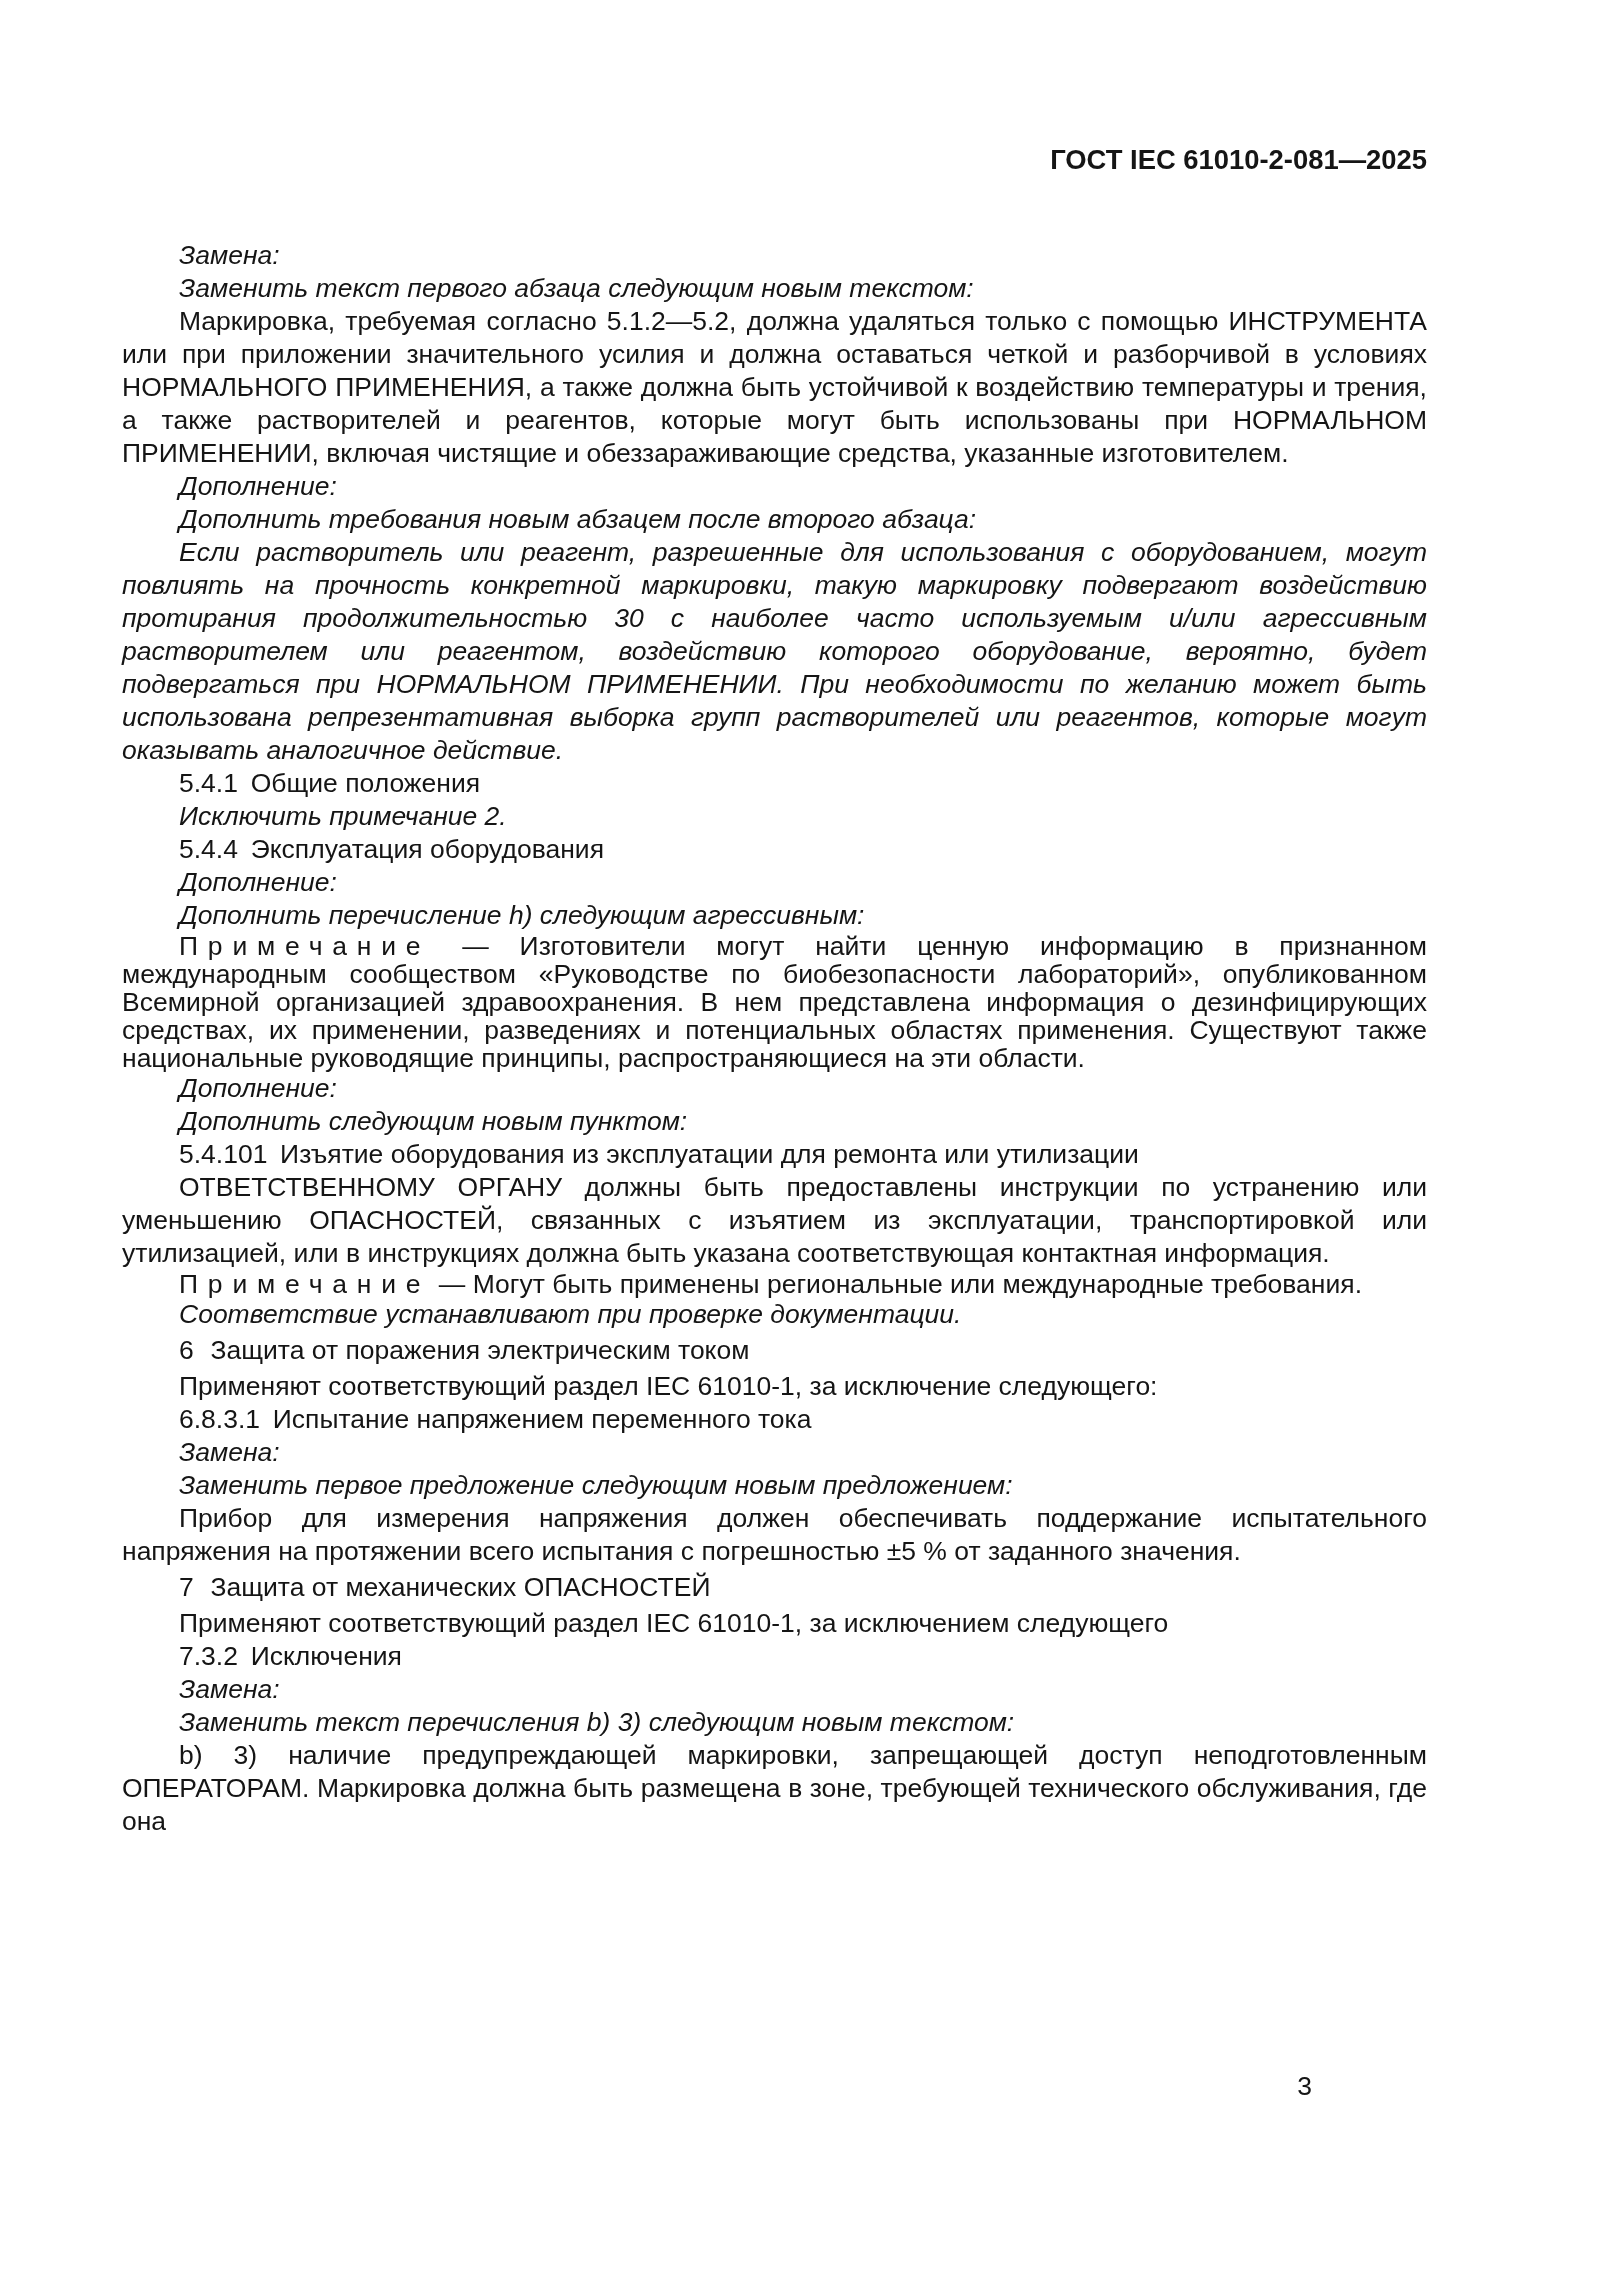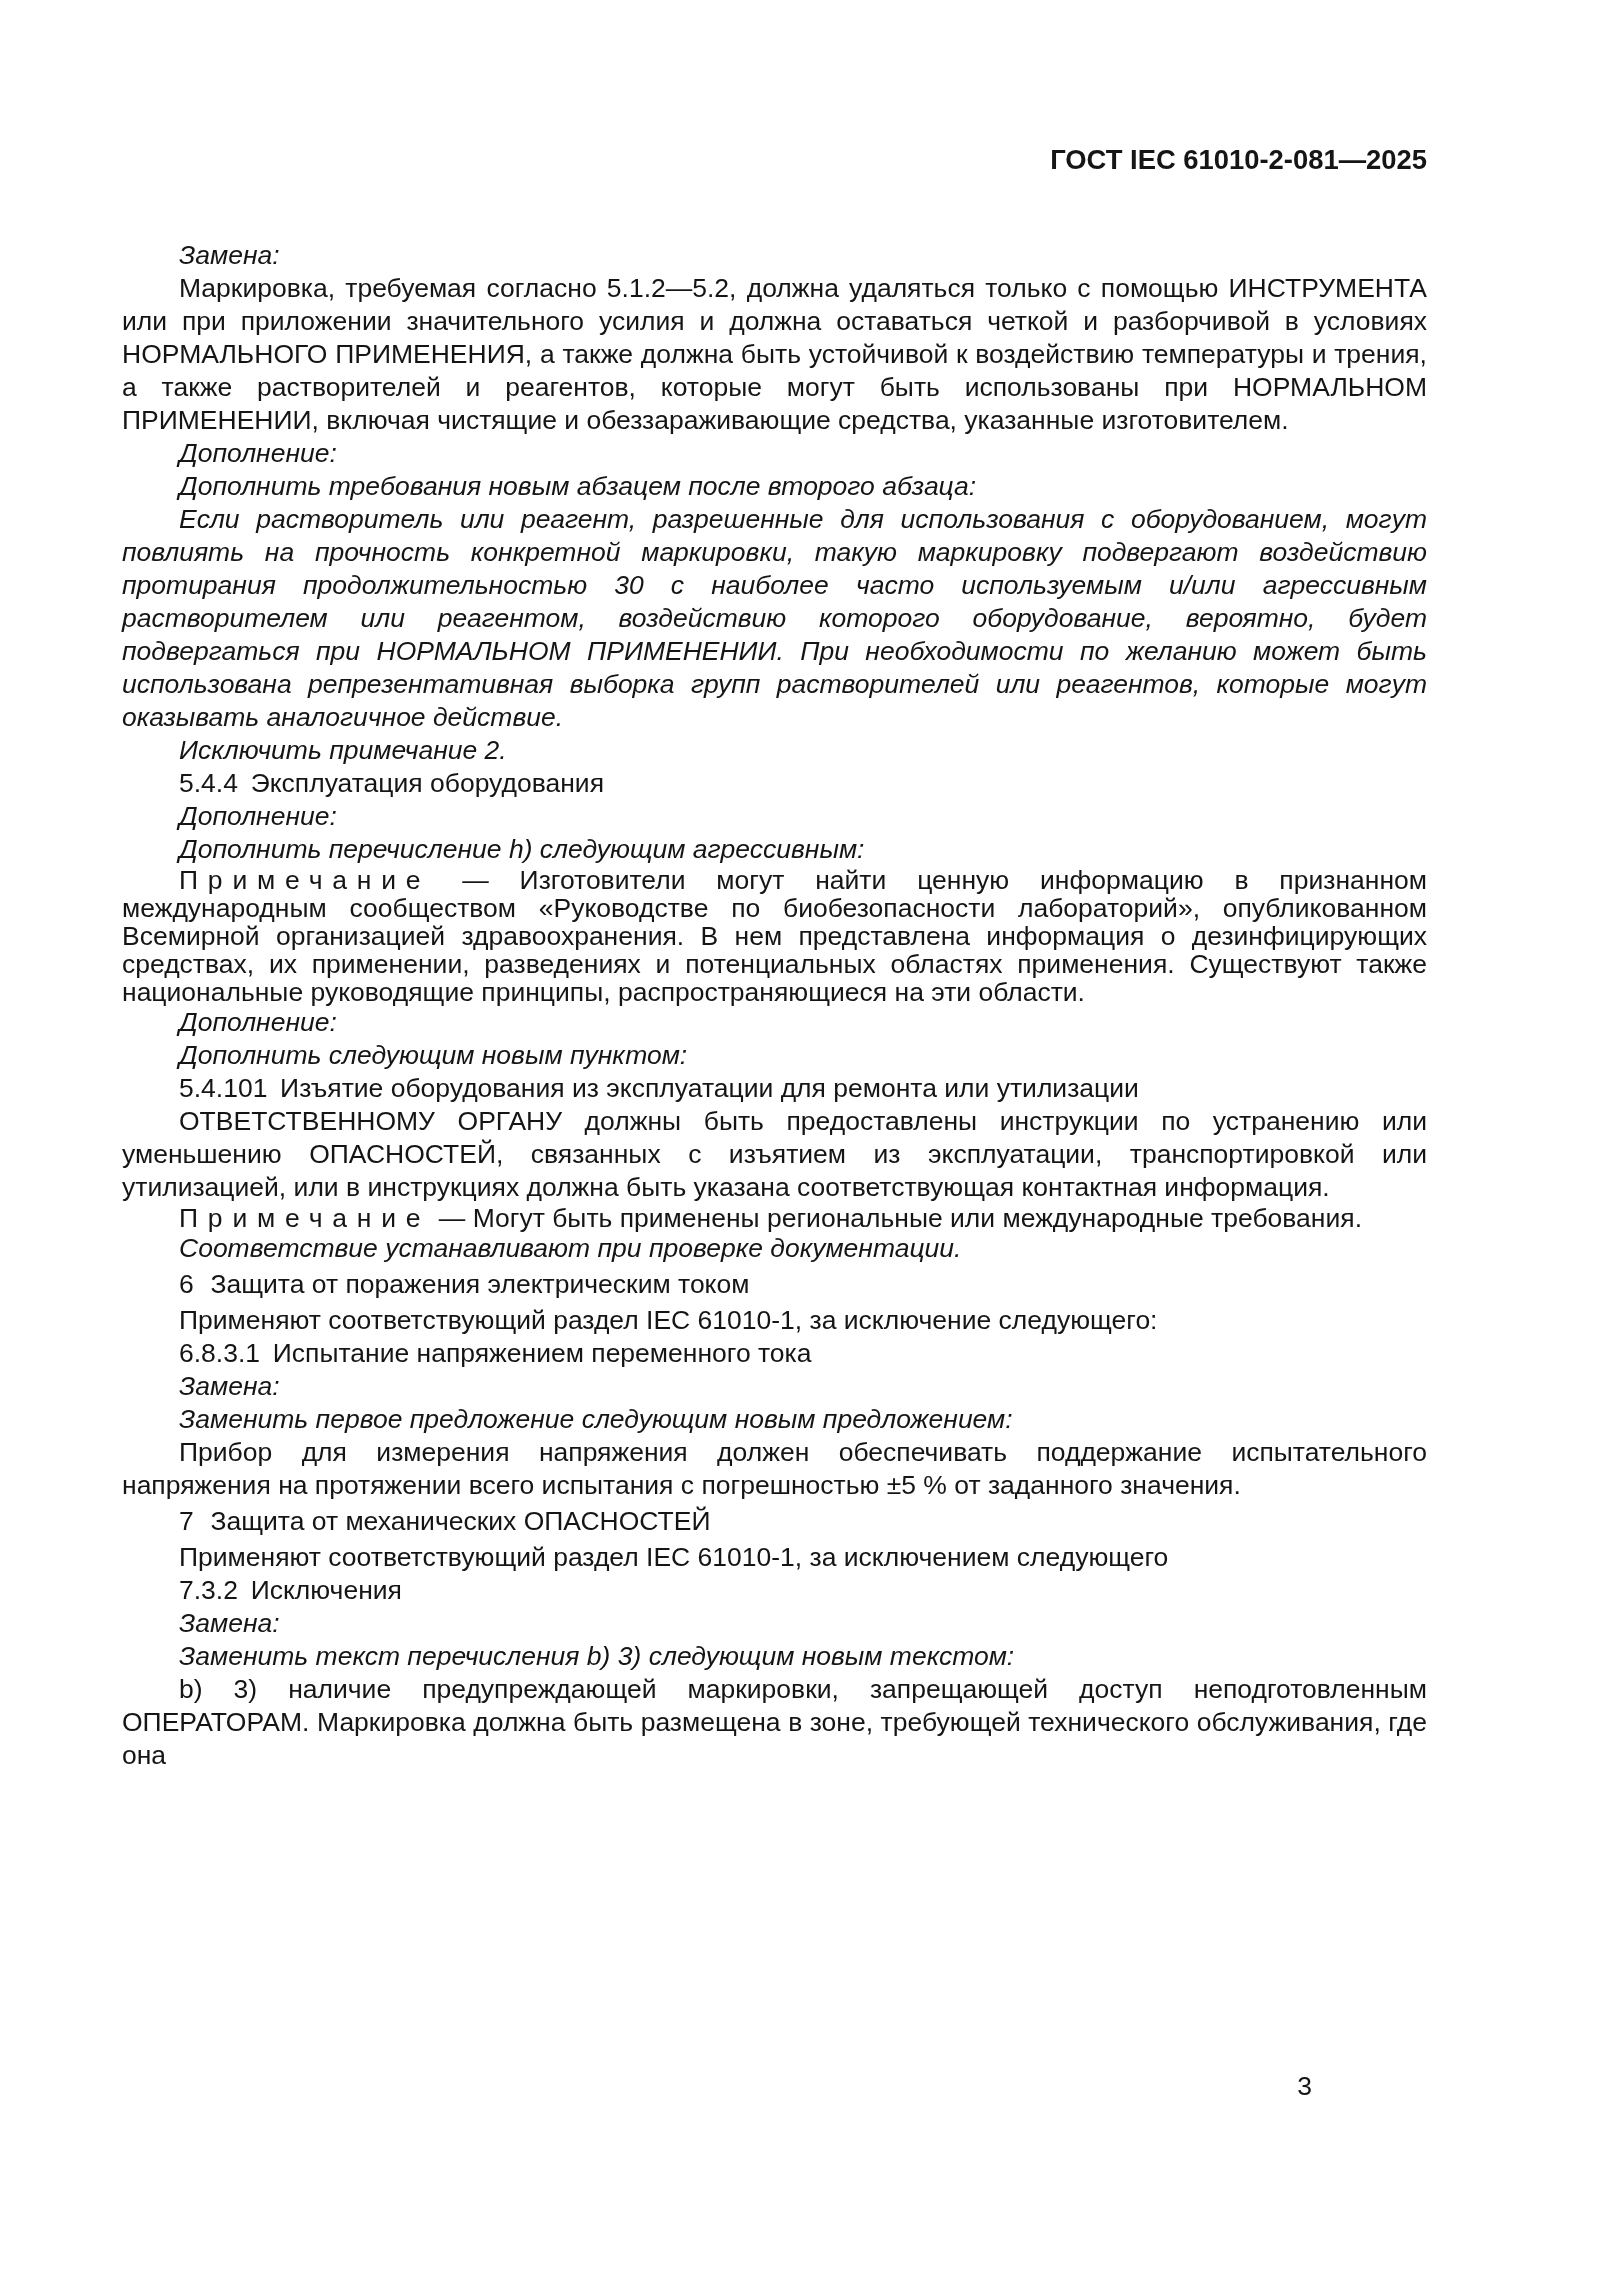--- a/index.html
+++ b/index.html
@@ -59,25 +59,27 @@
 </head>
 <body>
 
 <div class="page">
   <div class="content">
 
     <div class="doc-header">ГОСТ IEC 61010-2-081—2025</div>
 
 
     <p class="instr indent">Замена:</p>
+    <p class="instr indent">Заменить текст первого абзаца следующим новым текстом:</p>
     <p class="indent just">Маркировка, требуемая согласно 5.1.2—5.2, должна удаляться только с помощью ИНСТРУМЕНТА или при приложении значительного усилия и должна оставаться четкой и разборчивой в условиях НОРМАЛЬНОГО ПРИМЕНЕНИЯ, а также должна быть устойчивой к воздействию температуры и трения, а также растворителей и реагентов, которые могут быть использованы при НОРМАЛЬНОМ ПРИМЕНЕНИИ, включая чистящие и обеззараживающие средства, указанные изготовителем.</p>
     <p class="instr indent">Дополнение:</p>
     <p class="instr indent">Дополнить требования новым абзацем после второго абзаца:</p>
     <p class="instr indent just">Если растворитель или реагент, разрешенные для использования с оборудованием, могут повлиять на прочность конкретной маркировки, такую маркировку подвергают воздействию протирания продолжительностью 30 с наиболее часто используемым и/или агрессивным растворителем или реагентом, воздействию которого оборудование, вероятно, будет подвергаться при НОРМАЛЬНОМ ПРИМЕНЕНИИ. При необходимости по желанию может быть использована репрезентативная выборка групп растворителей или реагентов, которые могут оказывать аналогичное действие.</p>
 
+    <h2 class="clause indent"><span class="num">5.4.1</span><span>Общие положения</span></h2>
     <p class="instr indent">Исключить примечание 2.</p>
 
     <h2 class="clause indent"><span class="num">5.4.4</span><span>Эксплуатация оборудования</span></h2>
     <p class="instr indent">Дополнение:</p>
     <p class="instr indent">Дополнить перечисление h) следующим агрессивным:</p>
 
     <p class="note indent just"><span class="note-label">Примечание</span> <span>— Изготовители могут найти ценную информацию в признанном международным сообществом «Руководстве по биобезопасности лабораторий», опубликованном Всемирной организацией здравоохранения. В нем представлена информация о дезинфицирующих средствах, их применении, разведениях и потенциальных областях применения. Существуют также национальные руководящие принципы, распространяющиеся на эти области.</span></p>
 
     <p class="instr indent">Дополнение:</p>
     <p class="instr indent">Дополнить следующим новым пунктом:</p>

